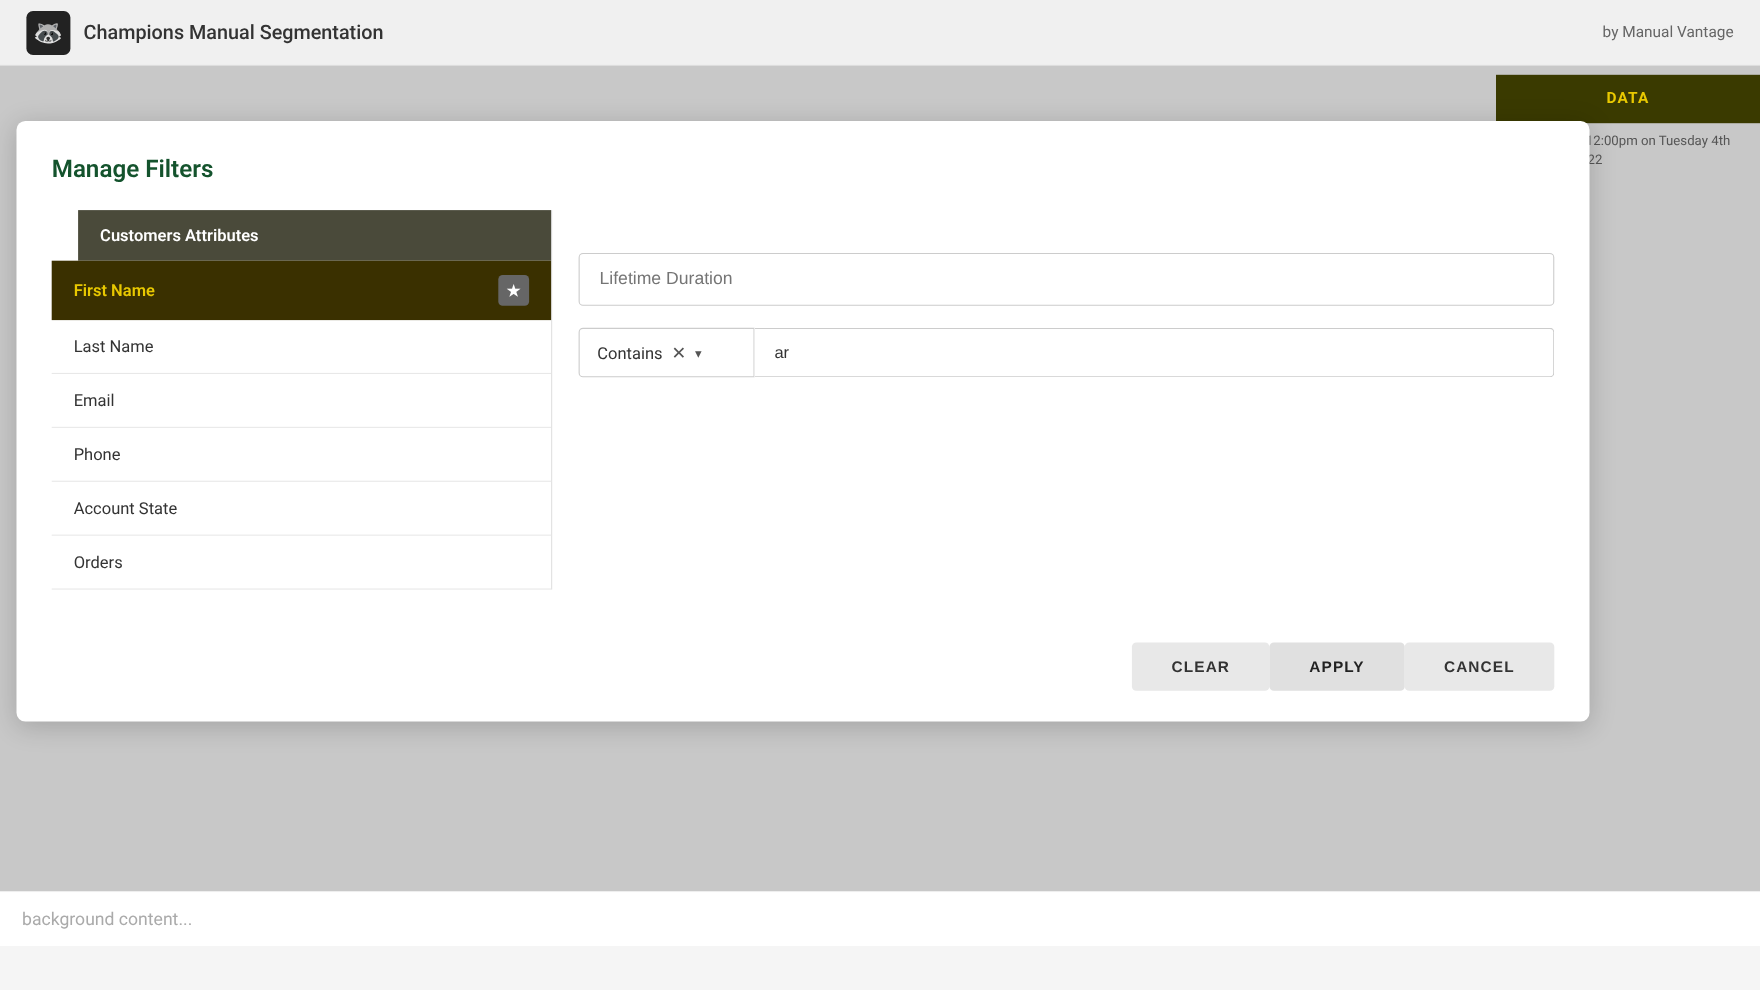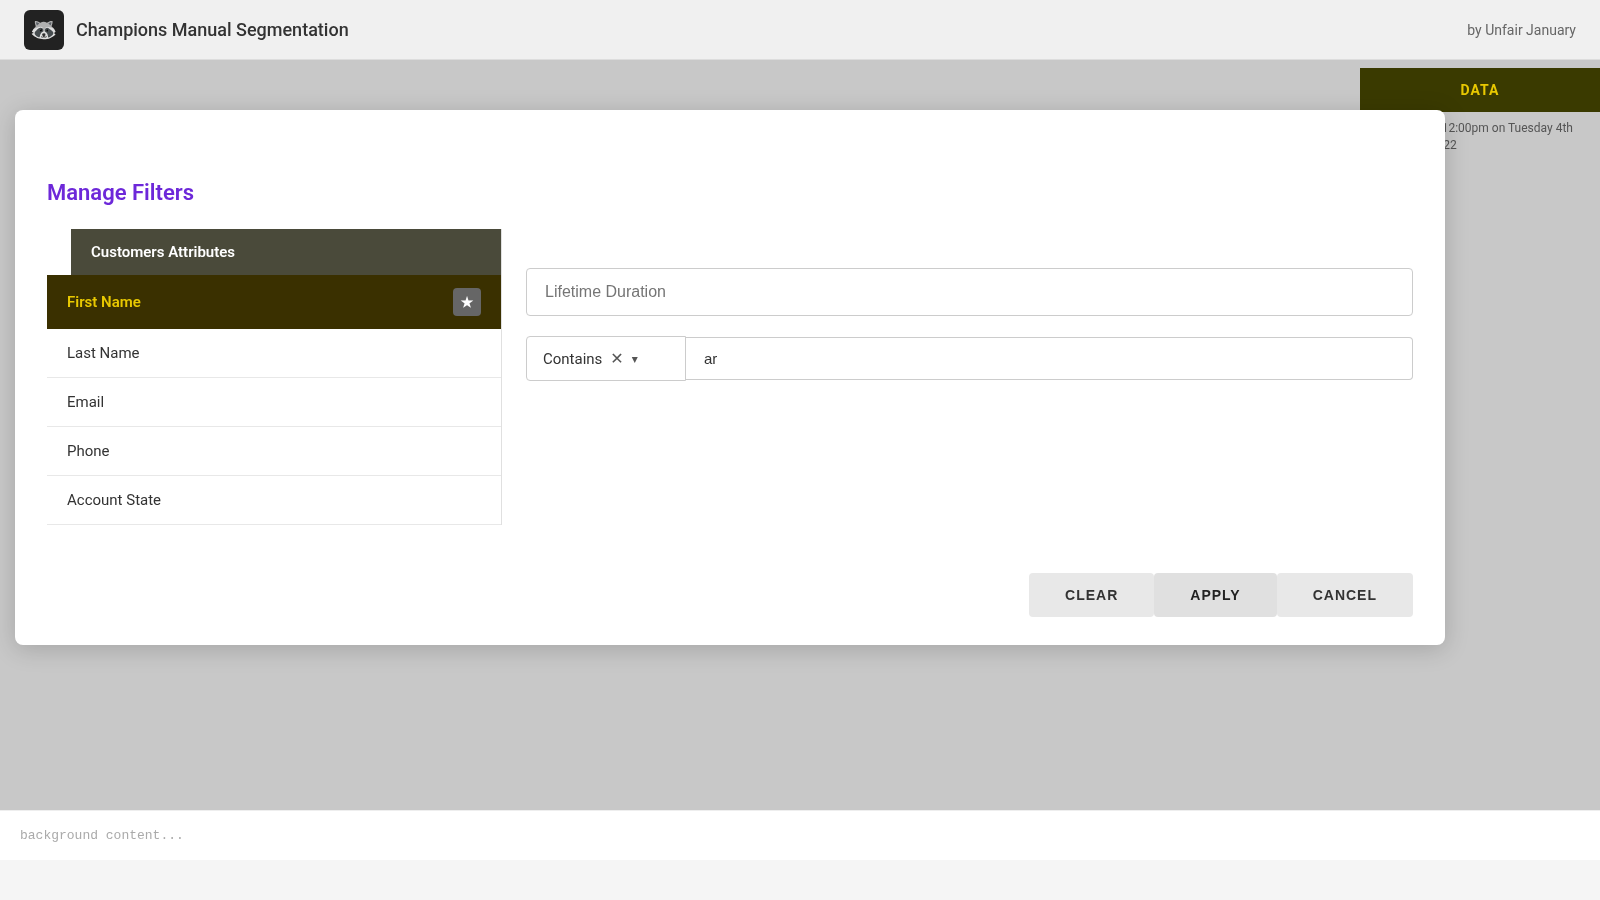--- a/index.html
+++ b/index.html
@@ -101,23 +101,22 @@
       margin: 0 auto;
       position: absolute;
       left: 15px;
       top: 110px;
       padding: 32px 32px 28px 32px;
     }
 
     .modal-title {
       font-size: 22px;
       font-weight: 600;
-      color: #6d28d9;
+      color: #14532d;
       margin-bottom: 24px;
-      margin-top: 38px;
     }
 
     .modal-body {
       display: flex;
       gap: 0;
     }
 
     
     .filter-sidebar {
       width: 455px;
@@ -181,21 +180,20 @@
       border-radius: 4px;
       padding: 14px 18px;
       font-size: 16px;
       color: #888;
       outline: none;
       margin-bottom: 20px;
     }
 
     .filter-row {
       display: flex;
-      align-items: center;
       gap: 0;
     }
 
     .contains-select {
       border: 1px solid #ccc;
       border-radius: 4px 0 0 4px;
       padding: 12px 16px;
       font-size: 15px;
       color: #333;
       display: flex;
@@ -253,31 +251,31 @@
     }
   </style>
 </head>
 <body>
 
 <div class="top-bar">
   <div class="top-bar-left">
     <div class="logo-icon">🦝</div>
     <span class="app-title">Champions Manual Segmentation</span>
   </div>
-  <div class="top-bar-right">by Unfair January</div>
+  <div class="top-bar-right">by Manual Vantage</div>
 </div>
 
 <div class="data-area">
   <div class="data-button">DATA</div>
   <div class="sync-text">Last Sync: 12:00pm on Tuesday 4th January 2022</div>
 </div>
 
 <div class="bg-table">
   <div class="bg-table-row">
-    <span style="color:#aaa; font-size:13px;font-family:Liberation Mono, monospace;">background content...</span>
+    <span style="color:#aaa; font-size:16px;">background content...</span>
   </div>
 </div>
 
 <div class="modal">
   <div class="modal-title">Manage Filters</div>
 
   <div class="modal-body">
 
     <div class="filter-sidebar">
       <div class="sidebar-group-header">Customers Attributes</div>
@@ -289,20 +287,23 @@
         <span>Last Name</span>
       </div>
       <div class="sidebar-item">
         <span>Email</span>
       </div>
       <div class="sidebar-item">
         <span>Phone</span>
       </div>
       <div class="sidebar-item">
         <span>Account State</span>
+      </div>
+      <div class="sidebar-item">
+        <span>Orders</span>
       </div>
     </div>
 
     <div class="filter-area">
       <input class="filter-title-input" type="text" value="" placeholder="Lifetime Duration" style="">
 
       <div class="filter-row">
         <div class="contains-select">
           <span>Contains</span>
           <span class="contains-x">✕</span>

